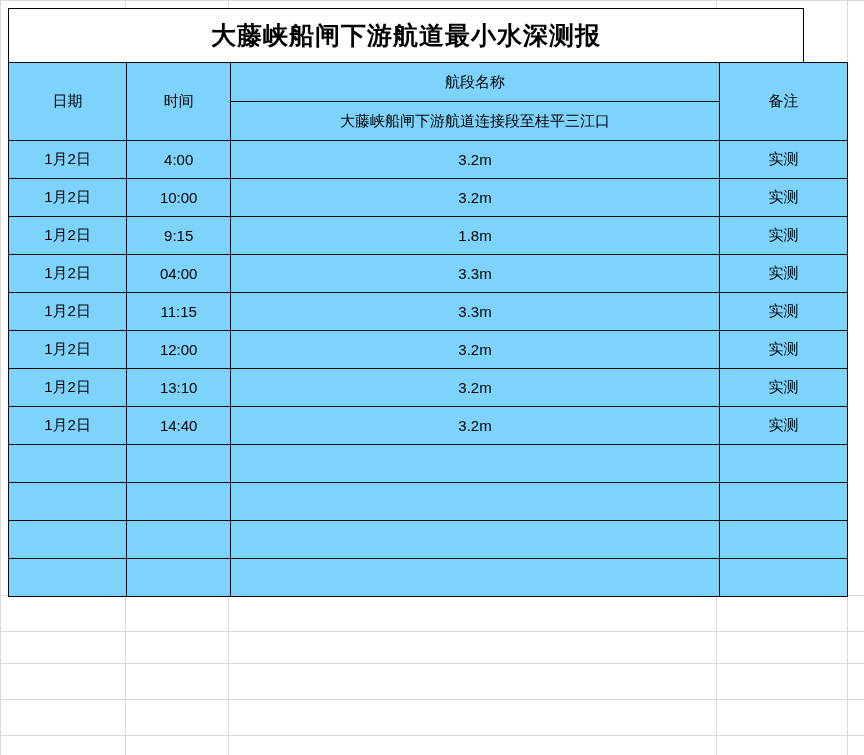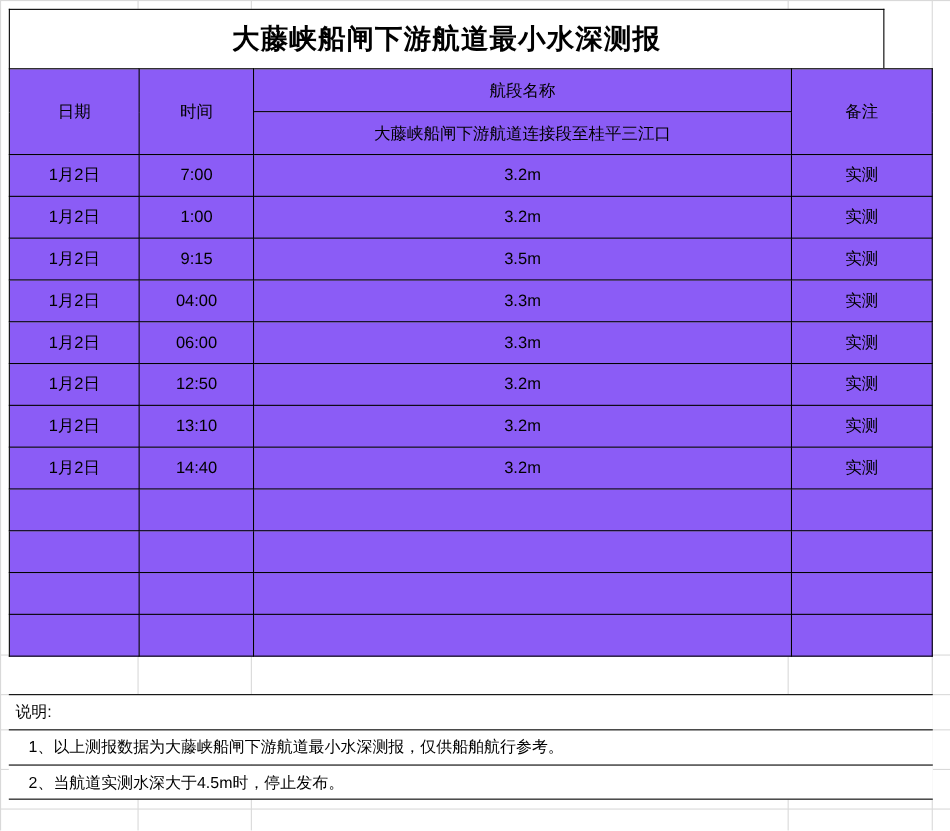--- a/index.html
+++ b/index.html
@@ -54,21 +54,21 @@
     table-layout: fixed;
     background: #fff;
   }
   table.main td, table.main th {
     border: 1px solid #000;
     font-size: 15px;
     font-weight: normal;
     text-align: center;
     vertical-align: middle;
     padding: 0;
-    background: #8b5cf6;
+    background: #7dd3fc;
   }
   .col-date { width: 118px; }
   .col-time { width: 104px; }
   .col-seg  { width: 488px; }
   .col-note { width: 128px; }
 
   .hdr-cell { height: 76px; }
   .hdr-seg-title { height: 38px; }
   .hdr-seg-sub { height: 38px; font-size: 14.5px; }
   .data-row td { height: 37px; }
@@ -129,51 +129,51 @@
           <th class="hdr-seg-title">航段名称</th>
           <th class="hdr-cell" rowspan="2">备注</th>
         </tr>
         <tr>
           <th class="hdr-seg-sub">大藤峡船闸下游航道连接段至桂平三江口</th>
         </tr>
       </thead>
       <tbody>
         <tr class="data-row">
           <td>1月2日</td>
-          <td>7:00</td>
-          <td>3.2m</td>
-          <td>实测</td>
-        </tr>
-        <tr class="data-row">
-          <td>1月2日</td>
-          <td>1:00</td>
+          <td>4:00</td>
+          <td>3.2m</td>
+          <td>实测</td>
+        </tr>
+        <tr class="data-row">
+          <td>1月2日</td>
+          <td>10:00</td>
           <td>3.2m</td>
           <td>实测</td>
         </tr>
         <tr class="data-row">
           <td>1月2日</td>
           <td>9:15</td>
-          <td>3.5m</td>
+          <td>1.8m</td>
           <td>实测</td>
         </tr>
         <tr class="data-row">
           <td>1月2日</td>
           <td>04:00</td>
           <td>3.3m</td>
           <td>实测</td>
         </tr>
         <tr class="data-row">
           <td>1月2日</td>
-          <td>06:00</td>
+          <td>11:15</td>
           <td>3.3m</td>
           <td>实测</td>
         </tr>
         <tr class="data-row">
           <td>1月2日</td>
-          <td>12:50</td>
+          <td>12:00</td>
           <td>3.2m</td>
           <td>实测</td>
         </tr>
         <tr class="data-row">
           <td>1月2日</td>
           <td>13:10</td>
           <td>3.2m</td>
           <td>实测</td>
         </tr>
         <tr class="data-row">
@@ -203,19 +203,14 @@
         <tr class="empty-row">
           <td></td>
           <td></td>
           <td></td>
           <td></td>
         </tr>
       </tbody>
     </table>
   </div>
 
-  <div class="notes" style="top:631px;">
-    <div class="note-line">说明:</div>
-    <div class="note-line indent">1、以上测报数据为大藤峡船闸下游航道最小水深测报，仅供船舶航行参考。</div>
-    <div class="note-line indent last">2、当航道实测水深大于4.5m时，停止发布。</div>
-  </div>
 
 </div>
 
 </body></html>

